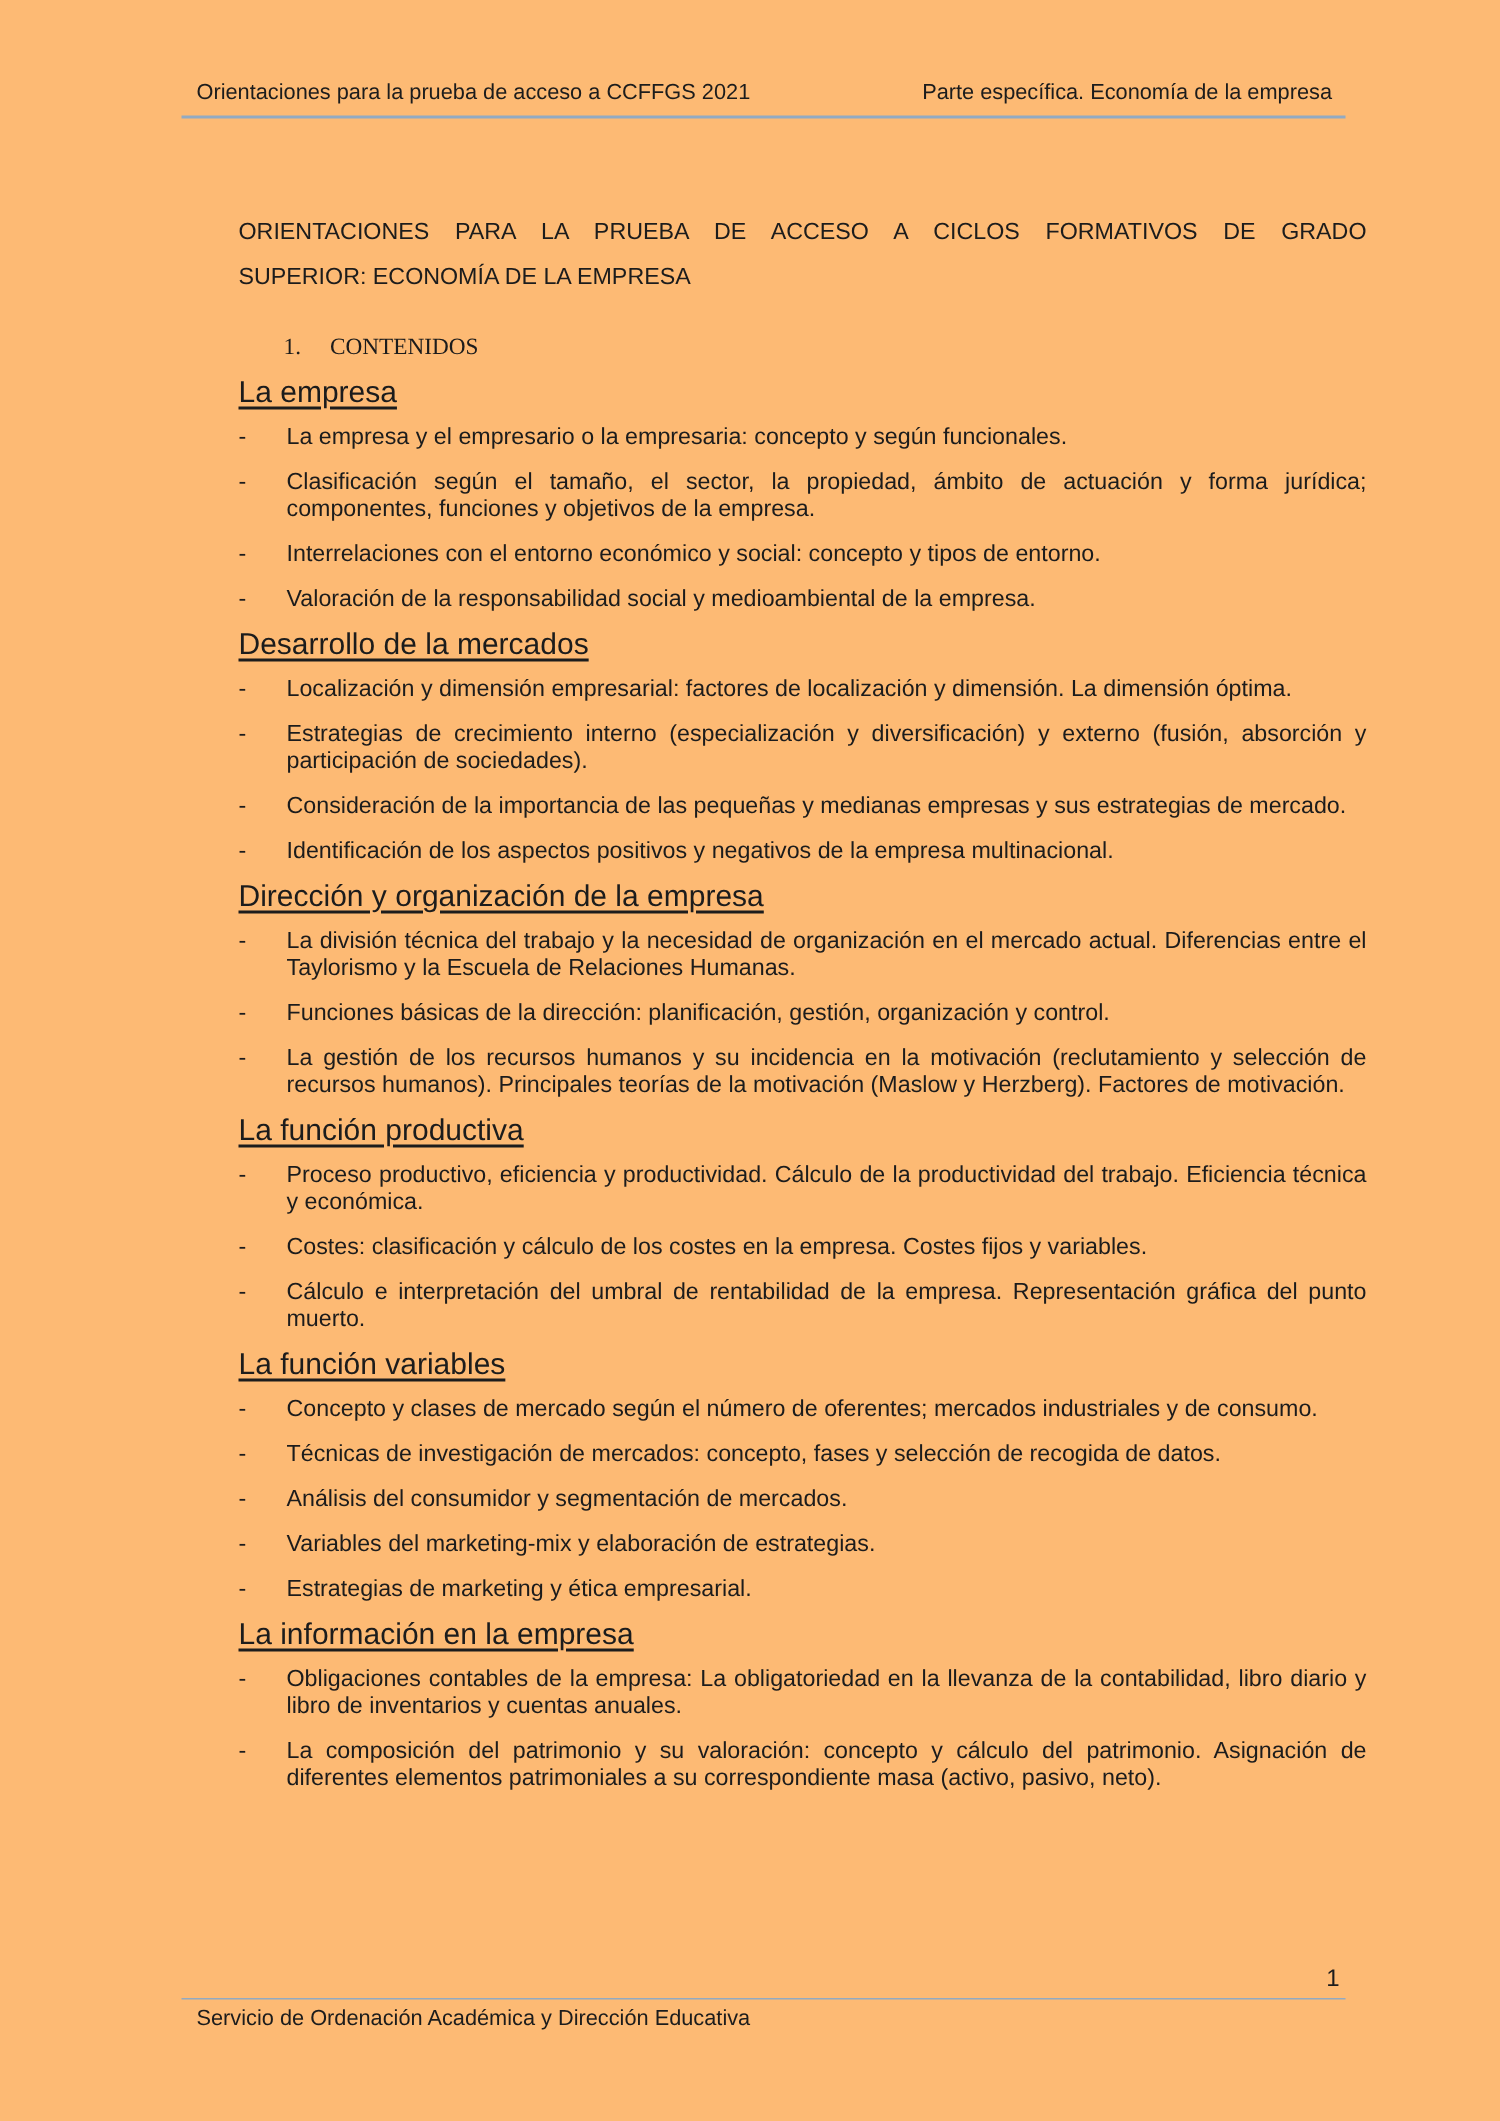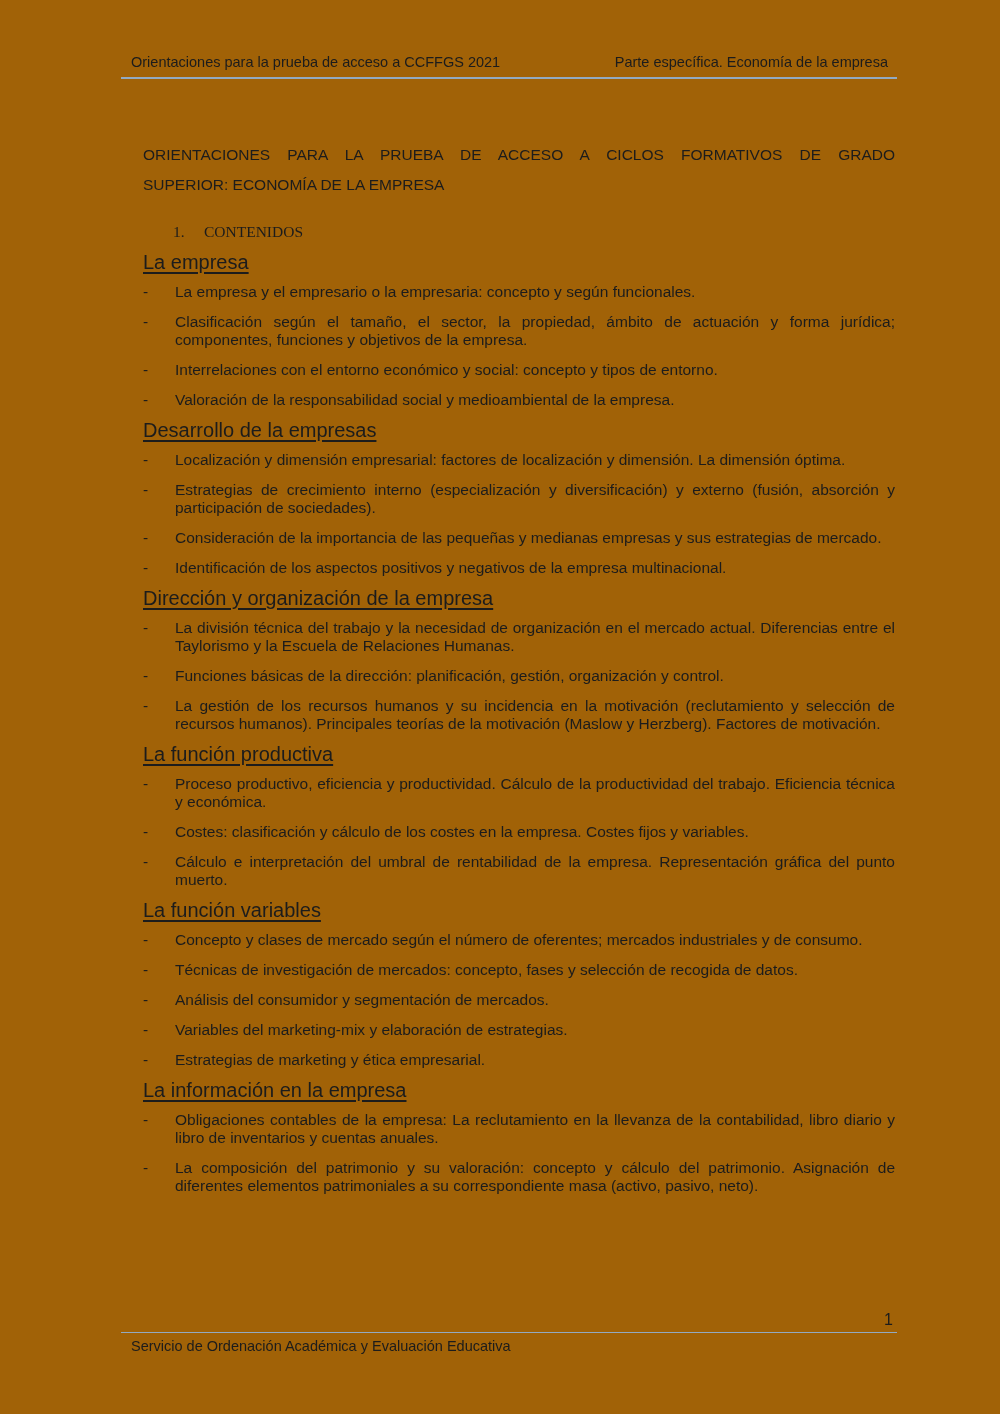--- a/index.html
+++ b/index.html
@@ -1,20 +1,20 @@
 <!DOCTYPE html>
 <html style="--rule: #92aac2;"><head>
 <meta charset="utf-8">
 <style>
   html, body { margin: 0; padding: 0; background: #ffffff; }
   .page {
     position: relative;
     width: 1000px;
     height: 1414px;
-    background: #a16207;
+    background: #fdba74;
     font-family: "Liberation Sans", sans-serif;
     color: #1c1c1c;
     overflow: hidden;
   }
   
   .header {
     position: absolute;
     top: 53px;
     left: 121px;
     width: 776px;
@@ -23,21 +23,21 @@
     justify-content: space-between;
     font-size: 14.5px;
     line-height: 18px;
     padding: 0 9px 6px 10px;
     border-bottom: 2px solid var(--rule, #92aac2);
   }
   
   .content {
     position: absolute;
     top: 140px;
-    left: 143px;
+    left: 159px;
     width: 752px;
     font-size: 15.5px;
   }
   .doc-title .title-line {
     line-height: 30px;
     text-align: justify;
     white-space: normal;
   }
   .doc-title .title-line:first-child { text-align-last: justify; }
   .contents-heading {
@@ -118,21 +118,21 @@
               <span class="bullet-text">Interrelaciones con el entorno económico y social: concepto y tipos de entorno.</span>
             </div>
             <div class="bullet-item">
               <span class="dash">-</span>
               <span class="bullet-text">Valoración de la responsabilidad social y medioambiental de la empresa.</span>
             </div>
           </div>
   </section>
 
   <section class="doc-section">
-    <h2 class="section-heading">Desarrollo de la empresas</h2>
+    <h2 class="section-heading">Desarrollo de la mercados</h2>
     <div class="bullet-list">
             <div class="bullet-item">
               <span class="dash">-</span>
               <span class="bullet-text">Localización y dimensión empresarial: factores de localización y dimensión. La dimensión óptima.</span>
             </div>
             <div class="bullet-item">
               <span class="dash">-</span>
               <span class="bullet-text">Estrategias de crecimiento interno (especialización y diversificación) y externo (fusión, absorción y participación de sociedades).</span>
             </div>
             <div class="bullet-item">
@@ -206,30 +206,30 @@
               <span class="bullet-text">Estrategias de marketing y ética empresarial.</span>
             </div>
           </div>
   </section>
 
   <section class="doc-section">
     <h2 class="section-heading">La información en la empresa</h2>
     <div class="bullet-list">
             <div class="bullet-item">
               <span class="dash">-</span>
-              <span class="bullet-text">Obligaciones contables de la empresa: La reclutamiento en la llevanza de la contabilidad, libro diario y libro de inventarios y cuentas anuales.</span>
+              <span class="bullet-text">Obligaciones contables de la empresa: La obligatoriedad en la llevanza de la contabilidad, libro diario y libro de inventarios y cuentas anuales.</span>
             </div>
             <div class="bullet-item">
               <span class="dash">-</span>
               <span class="bullet-text">La composición del patrimonio y su valoración: concepto y cálculo del patrimonio. Asignación de diferentes elementos patrimoniales a su correspondiente masa (activo, pasivo, neto).</span>
             </div>
           </div>
   </section>
 </div>
   </div>
 
   <div class="footer">
     <div class="page-num">1</div>
     <div class="footer-rule"></div>
-    <div class="footer-text">Servicio de Ordenación Académica y Evaluación Educativa</div>
+    <div class="footer-text">Servicio de Ordenación Académica y Dirección Educativa</div>
   </div>
 
 </div>
 
 </body></html>

